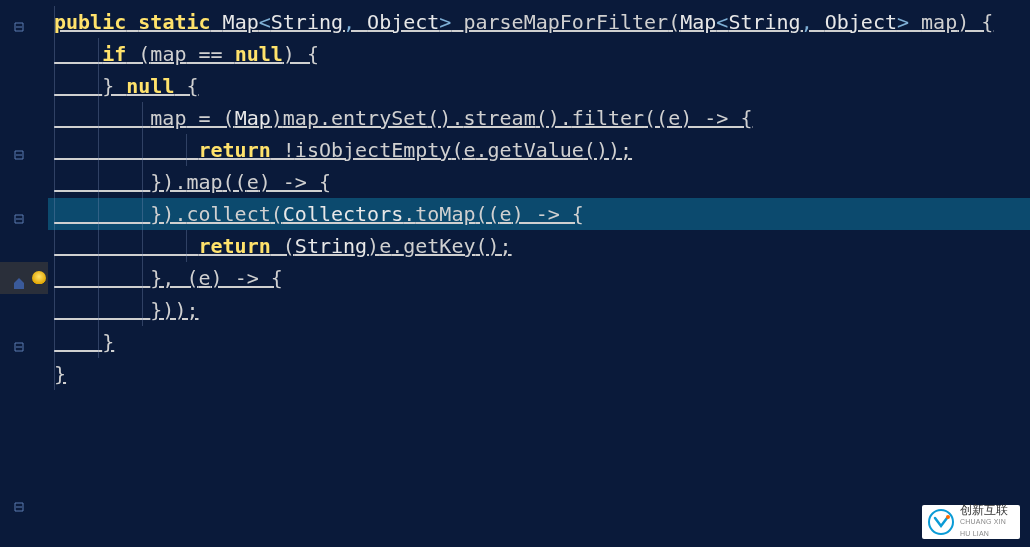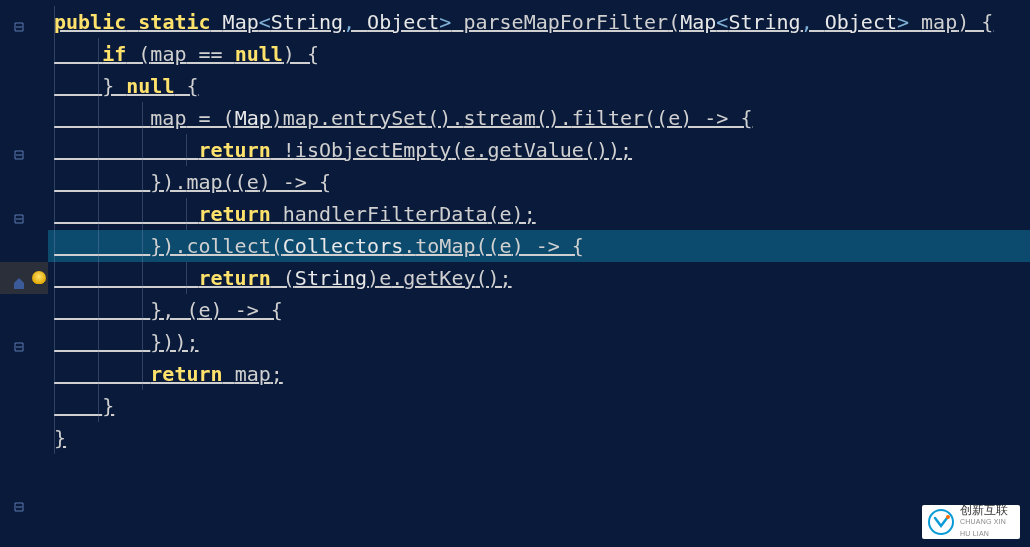--- a/index.html
+++ b/index.html
@@ -139,26 +139,24 @@
         </svg></div>
     </div>
   </div>
 <div class="editor">
     <div class="line"><div class="guide" style="left: 6px;"></div><span class="kw">public</span><span class="pn"> </span><span class="kw">static</span><span class="pn"> </span><span class="typ">Map</span><span class="gen">&lt;</span><span class="typ">String</span><span class="gen">, </span><span class="typ">Object</span><span class="gen">&gt;</span><span class="pn"> </span><span class="id">parseMapForFilter</span><span class="pn">(</span><span class="typ">Map</span><span class="gen">&lt;</span><span class="typ">String</span><span class="gen">, </span><span class="typ">Object</span><span class="gen">&gt;</span><span class="pn"> </span><span class="id">map</span><span class="pn">) {</span></div>
     <div class="line"><div class="guide" style="left: 6px;"></div><div class="guide" style="left: 50px;"></div>    <span class="kw">if</span><span class="pn"> (</span><span class="id">map</span><span class="pn"> == </span><span class="kw">null</span><span class="pn">) {</span></div>
     <div class="line"><div class="guide" style="left: 6px;"></div><div class="guide" style="left: 50px;"></div>    <span class="pn">} </span><span class="kw">null</span><span class="pn"> {</span></div>
     <div class="line"><div class="guide" style="left: 6px;"></div><div class="guide" style="left: 50px;"></div><div class="guide" style="left: 94px;"></div>        <span class="id">map</span><span class="pn"> = (</span><span class="typ">Map</span><span class="pn">)</span><span class="id">map</span><span class="pn">.</span><span class="fn">entrySet</span><span class="pn">().</span><span class="fn">stream</span><span class="pn">().</span><span class="fn">filter</span><span class="pn">((</span><span class="id">e</span><span class="pn">) -&gt; {</span></div>
     <div class="line"><div class="guide" style="left: 6px;"></div><div class="guide" style="left: 50px;"></div><div class="guide" style="left: 94px;"></div><div class="guide" style="left: 138px;"></div>            <span class="kw">return</span><span class="pn"> !</span><span class="fn">isObjectEmpty</span><span class="pn">(</span><span class="id">e</span><span class="pn">.</span><span class="fn">getValue</span><span class="pn">());</span></div>
     <div class="line"><div class="guide" style="left: 6px;"></div><div class="guide" style="left: 50px;"></div><div class="guide" style="left: 94px;"></div>        <span class="pn">}).</span><span class="fn">map</span><span class="pn">((</span><span class="id">e</span><span class="pn">) -&gt; {</span></div>
-    <div class="line"><div class="guide" style="left: 6px;"></div><div class="guide" style="left: 50px;"></div><div class="guide" style="left: 94px;"></div><div class="guide" style="left: 138px;"></div>            <span class="kw">return</span><span class="pn"> </span><span class="fn">handlerFilterData</span><span class="pn">(</span><span class="id">e</span><span class="pn">);</span></div>
     <div class="line hl"><div class="guide" style="left: 6px;"></div><div class="guide" style="left: 50px;"></div><div class="guide" style="left: 94px;"></div>        <span class="pn">}).</span><span class="fn">collect</span><span class="pn">(</span><span class="typ">Collectors</span><span class="pn">.</span><span class="fn">toMap</span><span class="pn">((</span><span class="id">e</span><span class="pn">) -&gt; {</span></div>
     <div class="line"><div class="guide" style="left: 6px;"></div><div class="guide" style="left: 50px;"></div><div class="guide" style="left: 94px;"></div><div class="guide" style="left: 138px;"></div>            <span class="kw">return</span><span class="pn"> (</span><span class="typ">String</span><span class="pn">)</span><span class="id">e</span><span class="pn">.</span><span class="fn">getKey</span><span class="pn">();</span></div>
     <div class="line"><div class="guide" style="left: 6px;"></div><div class="guide" style="left: 50px;"></div><div class="guide" style="left: 94px;"></div>        <span class="pn">}, (</span><span class="id">e</span><span class="pn">) -&gt; {</span></div>
     <div class="line"><div class="guide" style="left: 6px;"></div><div class="guide" style="left: 50px;"></div><div class="guide" style="left: 94px;"></div>        <span class="pn">}));</span></div>
-    <div class="line"><div class="guide" style="left: 6px;"></div><div class="guide" style="left: 50px;"></div><div class="guide" style="left: 94px;"></div>        <span class="kw">return</span><span class="pn"> </span><span class="id">map</span><span class="pn">;</span></div>
     <div class="line"><div class="guide" style="left: 6px;"></div><div class="guide" style="left: 50px;"></div>    <span class="pn">}</span></div>
     <div class="line"><div class="guide" style="left: 6px;"></div><span class="pn">}</span></div>
   </div>
 
 <div class="logo">
   <div class="logo-mark">
     <svg viewBox="0 0 26 26">
       <circle cx="13" cy="13" r="12" fill="none" stroke="#0a9bd6" stroke-width="2"></circle>
       <path d="M7 9 L13 17 L19 9" fill="none" stroke="#0a9bd6" stroke-width="2.5" stroke-linecap="round"></path>
       <circle cx="20" cy="8" r="2" fill="#ff6a00"></circle>

